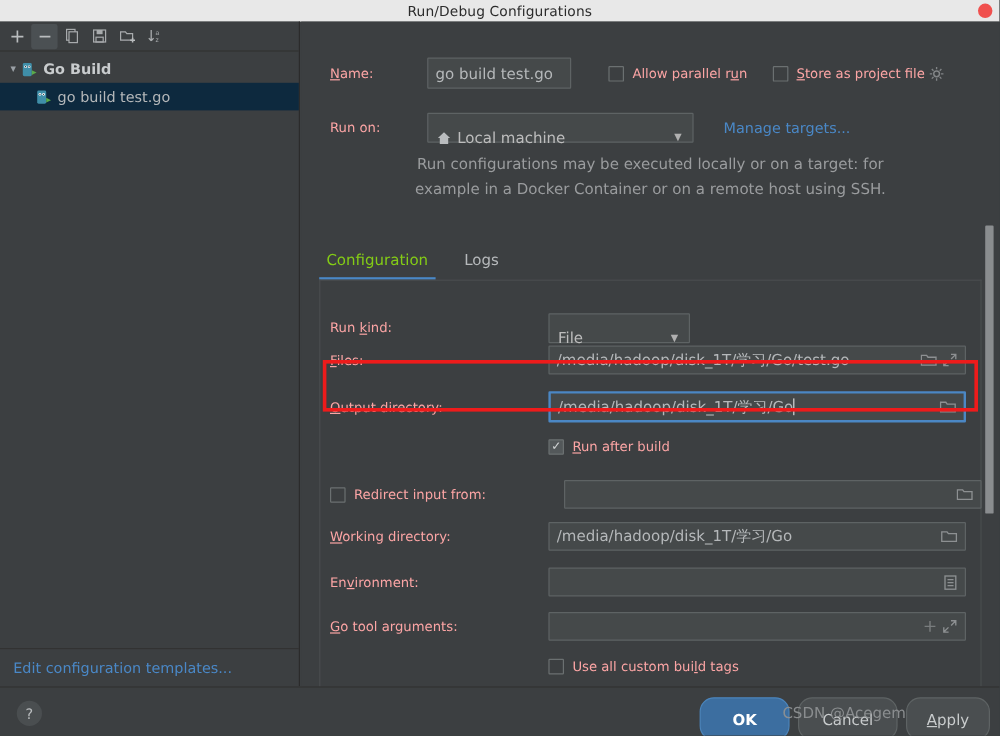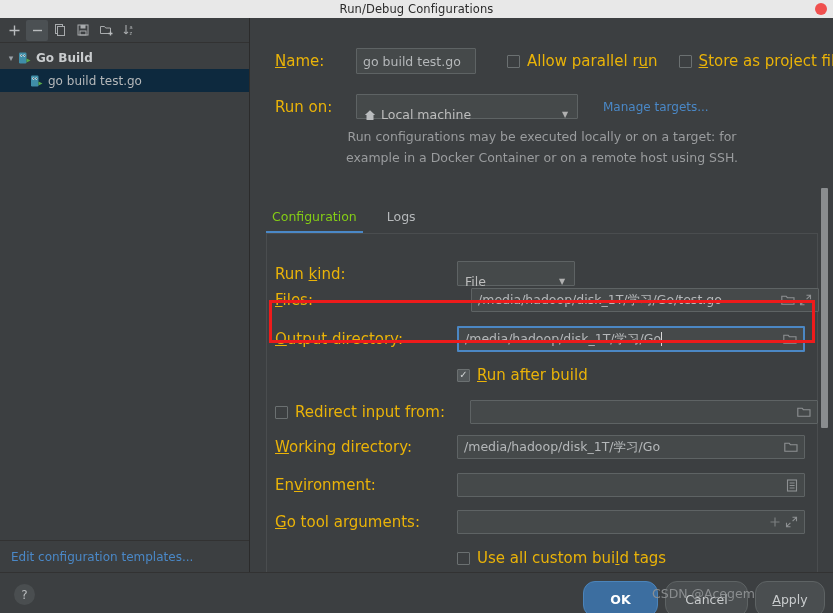--- a/index.html
+++ b/index.html
@@ -67,21 +67,21 @@
   }
 
   
   .rightpane {
     position: absolute; left: 251px; top: 18px; width: 582px; height: 554px;
     background: #3c3f41;
   }
 
   .rowline { display: flex; align-items: center; }
 
-  .lbl { font-size: 15px; color: #eab308; white-space: nowrap; }
+  .lbl { font-size: 11px; color: #fca5a5; white-space: nowrap; }
   .lbl u { text-decoration: underline; }
 
   .field {
     background: #45494a; border: 1px solid #5e6364;
     height: 24px; display: flex; align-items: center;
     font-size: 12.5px; color: #b5b8ba;
     padding: 0 6px; border-radius: 1px;
   }
   .field .val { flex: 1; overflow: hidden; white-space: nowrap; }
   .field .ficon { opacity: .62; margin-left: 4px; display: flex; align-items: center; }
@@ -306,21 +306,21 @@
   <div class="rowline" style="position:absolute; left:24px; top:243px;">
     <span class="lbl" style="width:160px;">Run <u>k</u>ind:</span>
     <div class="combo" style="width:118px; margin-left:22px;">
       <span>File</span>
       <span class="arrow">▼</span>
     </div>
   </div>
 
   <div class="rowline" style="position:absolute; left:24px; top:270px;">
     <span class="lbl" style="width:160px;"><u>F</u>iles:</span>
-    <div class="field" style="width:348px; margin-left:36px;align-items:center;">
+    <div class="field" style="width:348px; margin-left:22px;align-items:center;">
       <span class="val">/media/hadoop/disk_1T/学习/Go/test.go</span>
       <span class="ficon">
         <svg width="14" height="12" viewBox="0 0 14 12">
             <path d="M.8 2.2h4.4l1.1 1.5H13v6.5H.8z" fill="none" stroke="#b9bcbe" stroke-width="1.1"></path>
           </svg>
       </span>
       <span class="ficon">
         <svg width="13" height="12" viewBox="0 0 13 12">
             <path d="M7.5 1.3h4v4M11.5 1.3L7.6 5.2M5.5 10.7h-4v-4M1.5 10.7l3.9-3.9" stroke="#b9bcbe" stroke-width="1.1" fill="none"></path>
           </svg>

